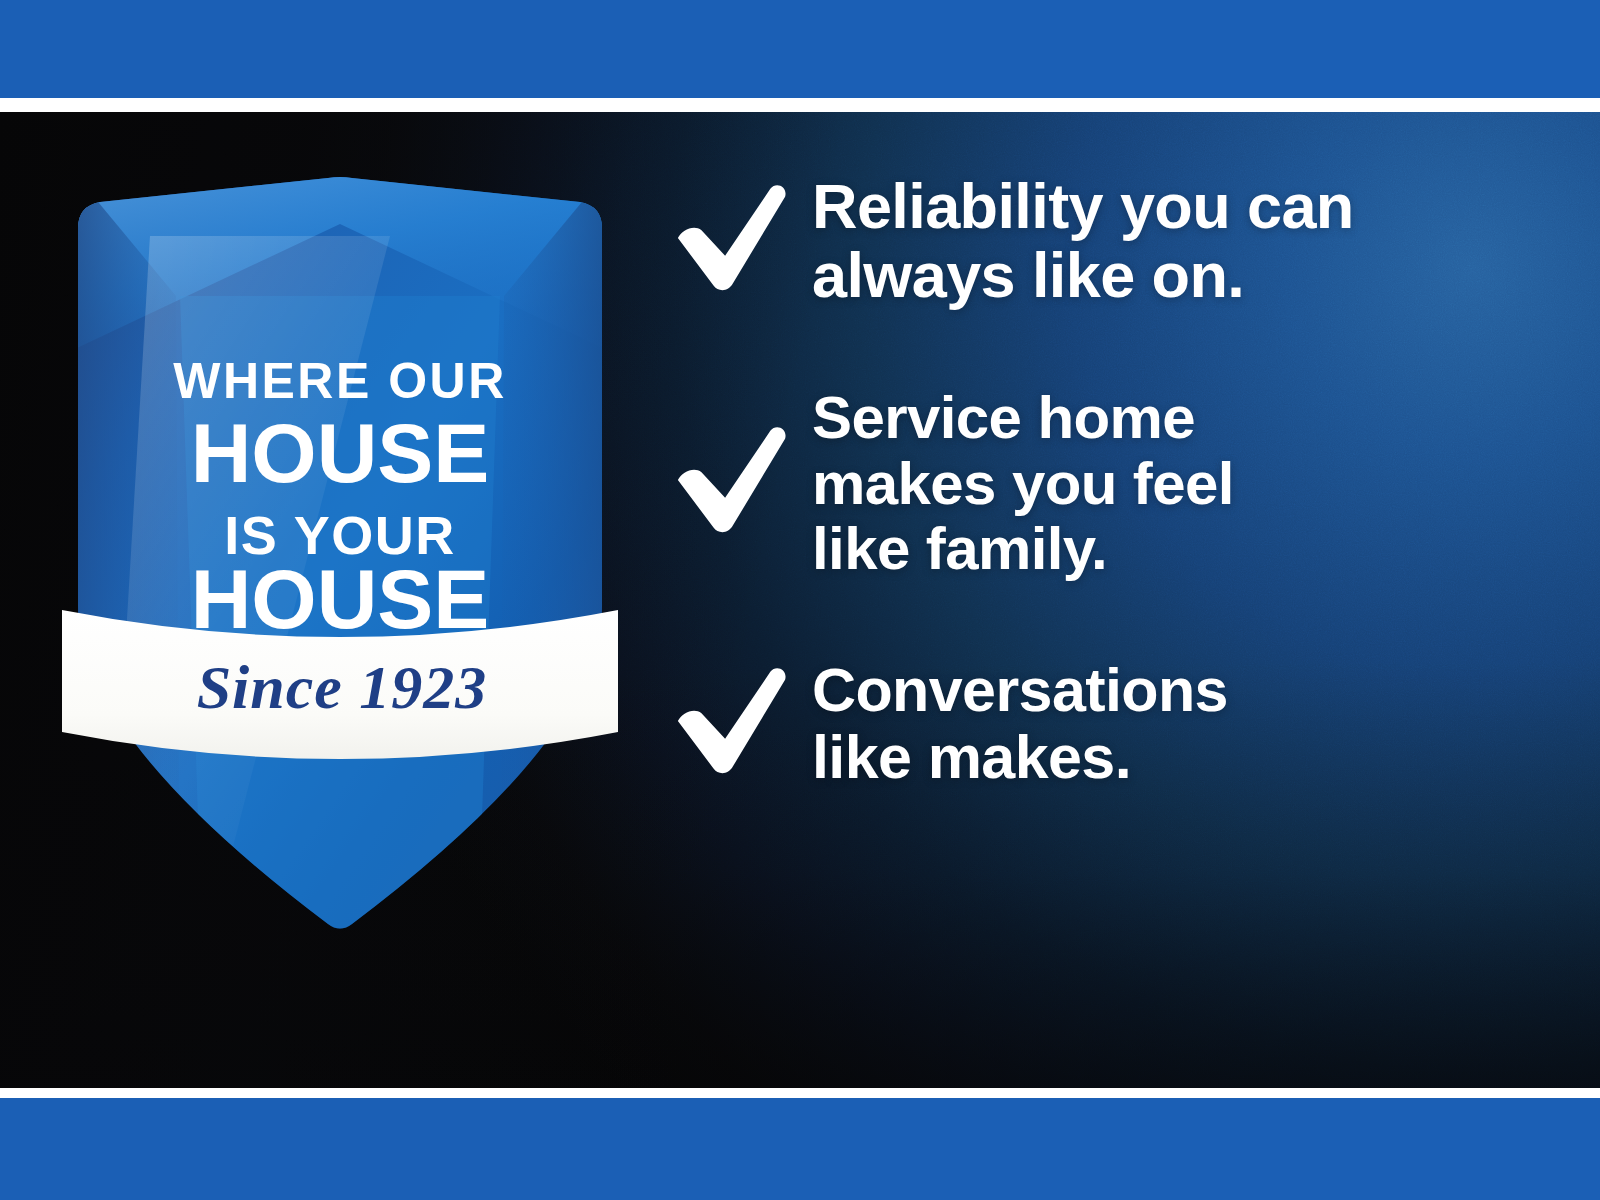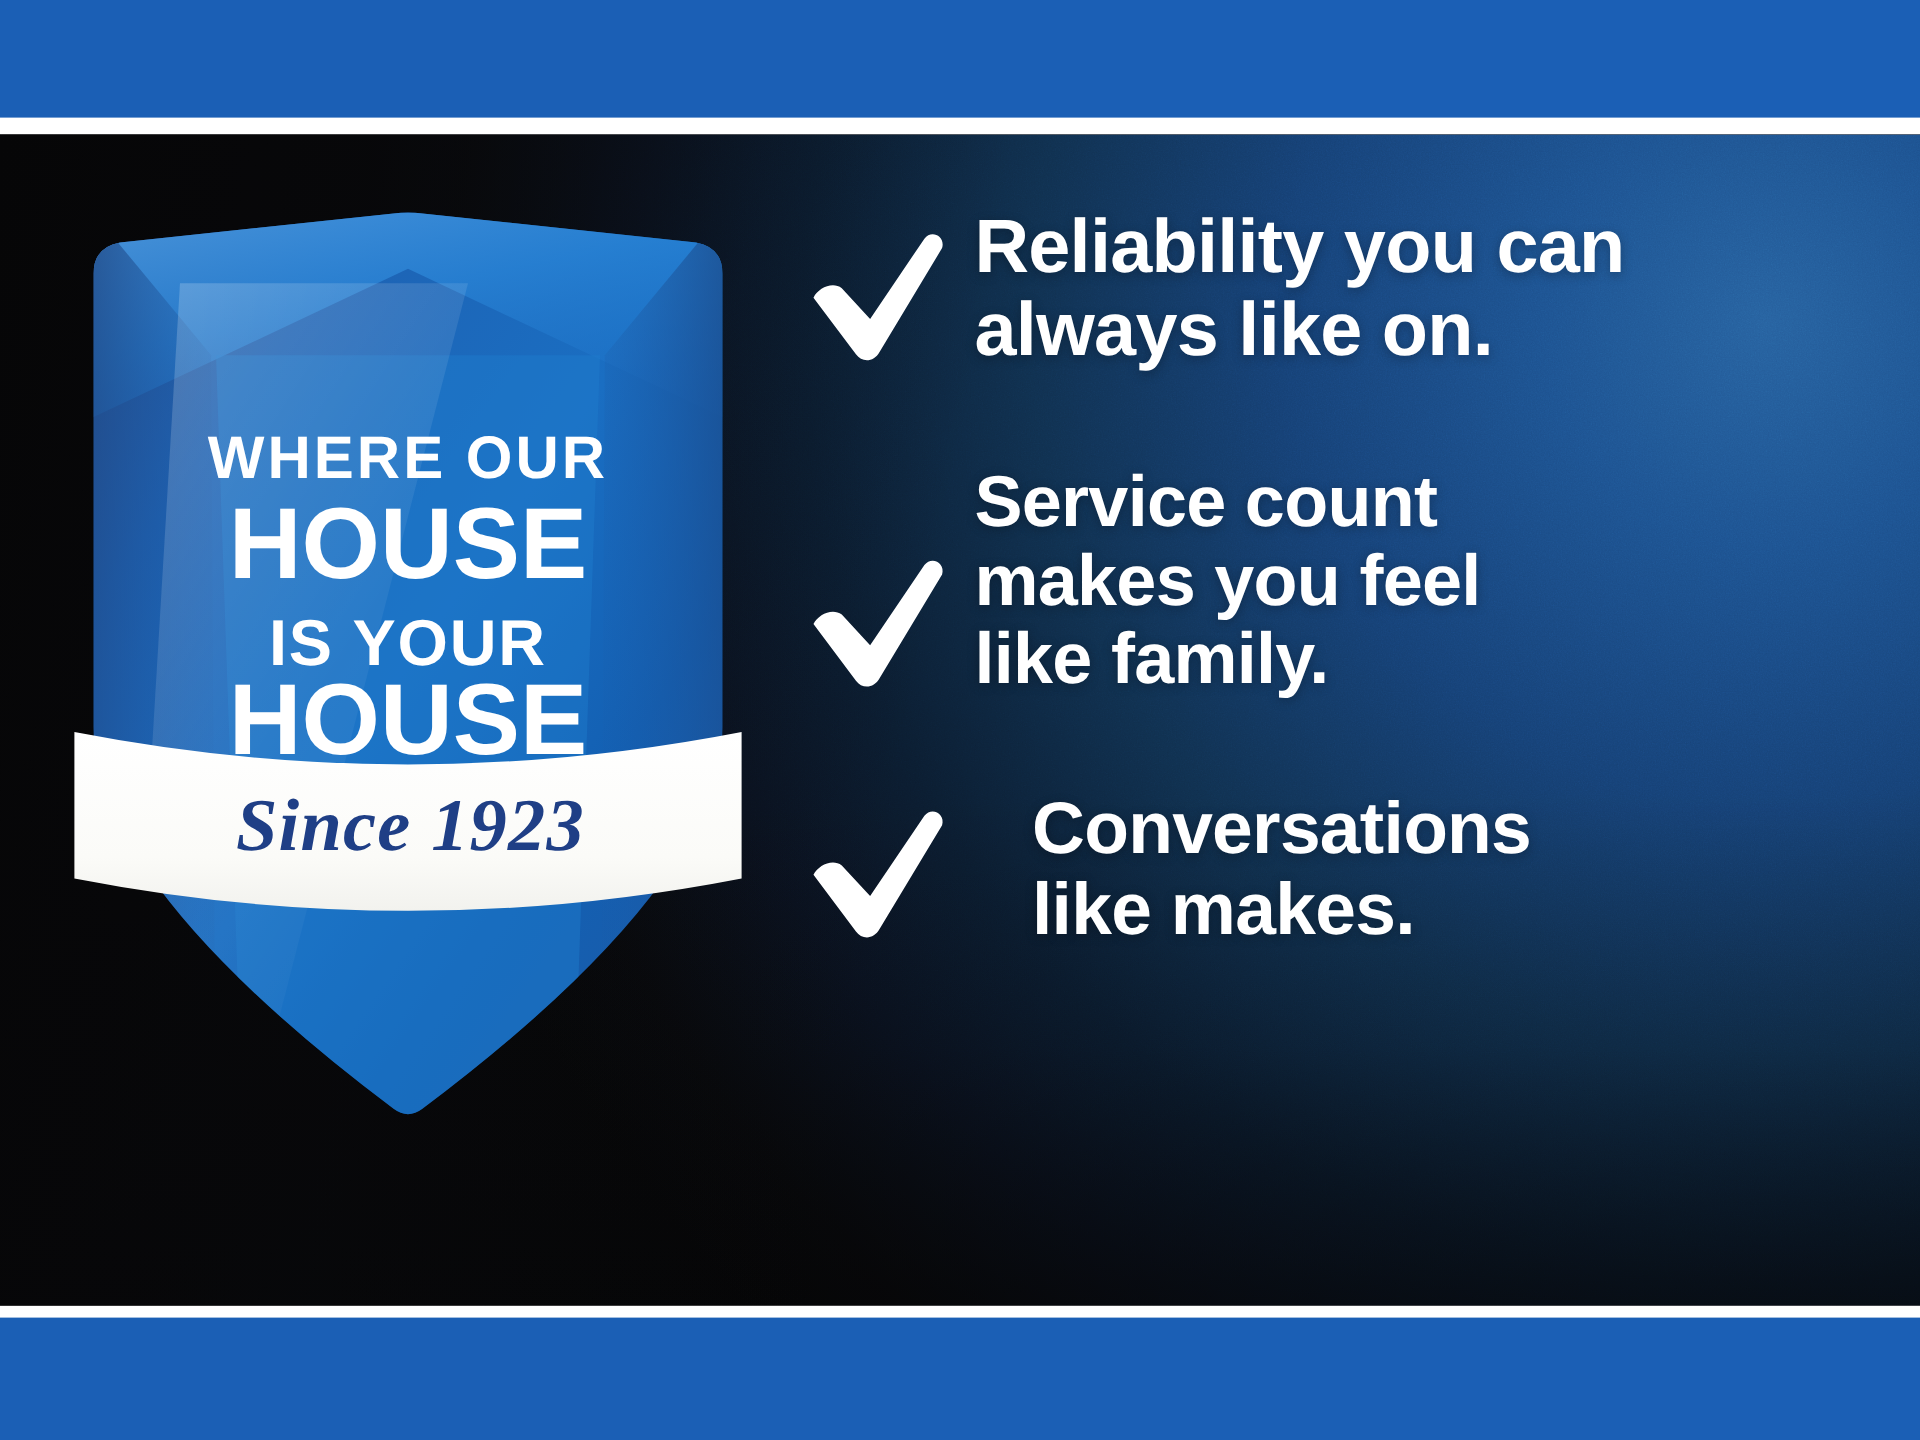--- a/index.html
+++ b/index.html
@@ -106,24 +106,24 @@
 
   
   .bullets {
     position:absolute;
     left:672px; top:168px;
     width:840px; height:880px;
     z-index:4;
   }
   .bullet {
     display:flex;
-    align-items:flex-end;
+    align-items:center;
     margin-bottom:72px;
   }
-  .bullet:last-child { margin-bottom:0;gap:48px; }
+  .bullet:last-child { margin-bottom:0; }
 
   .check {
     flex:0 0 auto;
     width:118px; height:118px;
     margin-right:22px;
     margin-top:2px;
   }
   .check svg { display:block; width:100%; height:100%; }
 
   .btext {
@@ -287,21 +287,21 @@
                    C 10 50 22 44 30 50
                    L 54 76
                    L 100 8
                    C 106 0 118 6 115 16
                    L 62 104
                    C 57 113 47 113 42 106
                    Z" fill="#ffffff"></path>
         </svg>
       </span>
       <div class="btext">
-        <span class="ln">Service count</span>
+        <span class="ln">Service home</span>
         <span class="ln">makes you feel</span>
         <span class="ln">like family.</span>
       </div>
     </div>
 
     <div class="bullet b3">
       <span class="check">
         <svg viewBox="0 0 120 120" xmlns="http://www.w3.org/2000/svg">
           <path d="M 6 58
                    C 10 50 22 44 30 50

